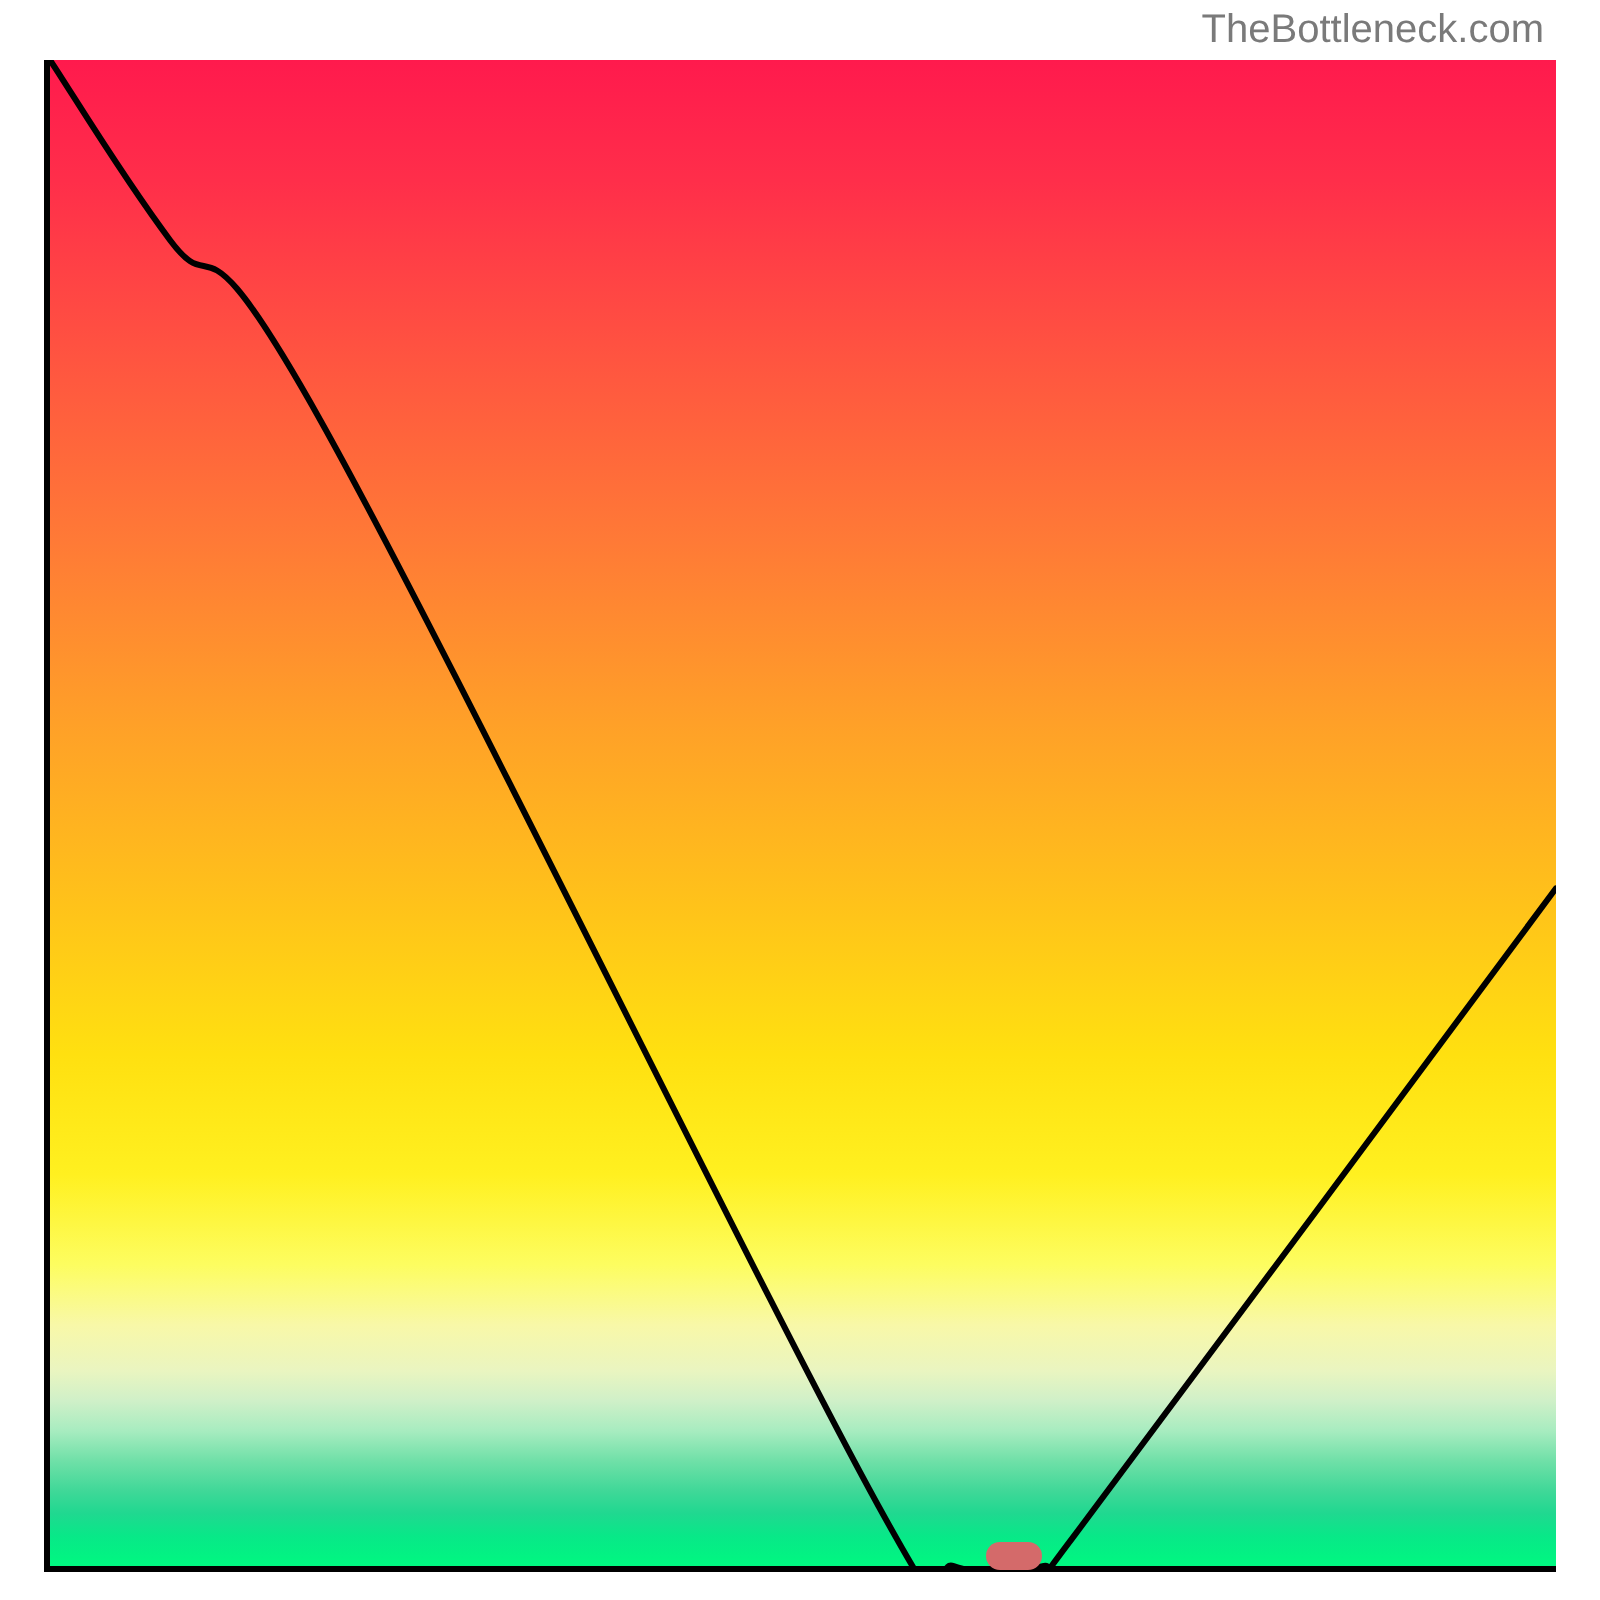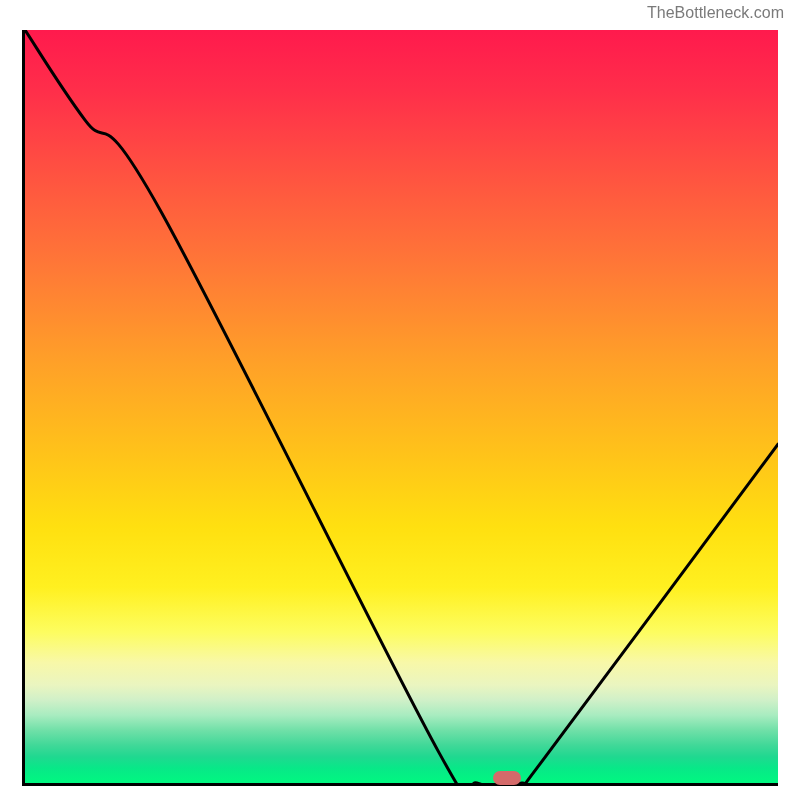--- a/index.html
+++ b/index.html
@@ -9,22 +9,22 @@
     font-family: Arial, sans-serif;
   }
   .container {
     width: 800px;
     height: 800px;
     position: relative;
   }
   .watermark {
     position: absolute;
     top: 4px;
-    right: 16px;
-    font-size: 16px;
+    right: 28px;
+    font-size: 20px;
     color: #7a7a7a;
     font-weight: normal;
     z-index: 10;
   }
   .plot-area {
     position: absolute;
     left: 22px;
     top: 30px;
     width: 756px;
     height: 756px;

